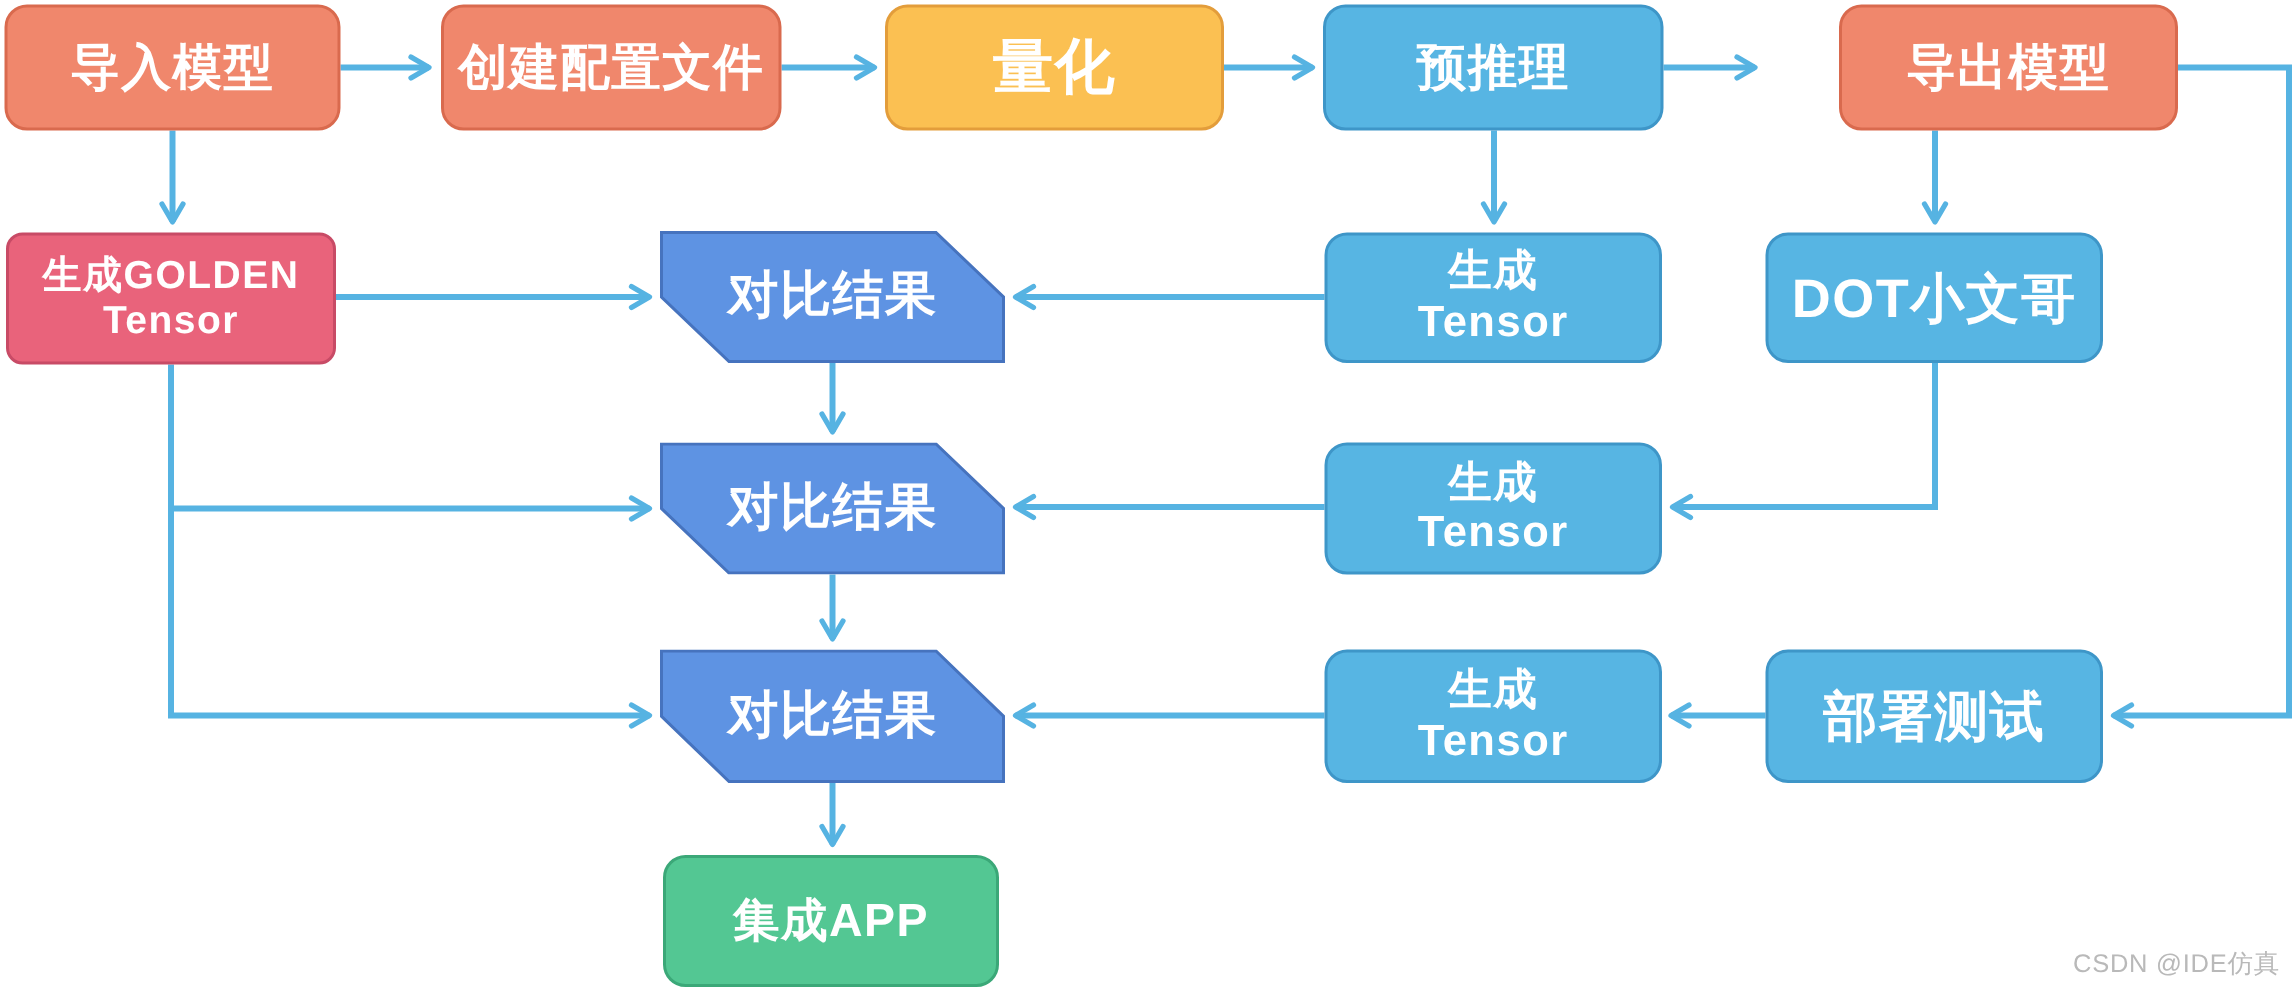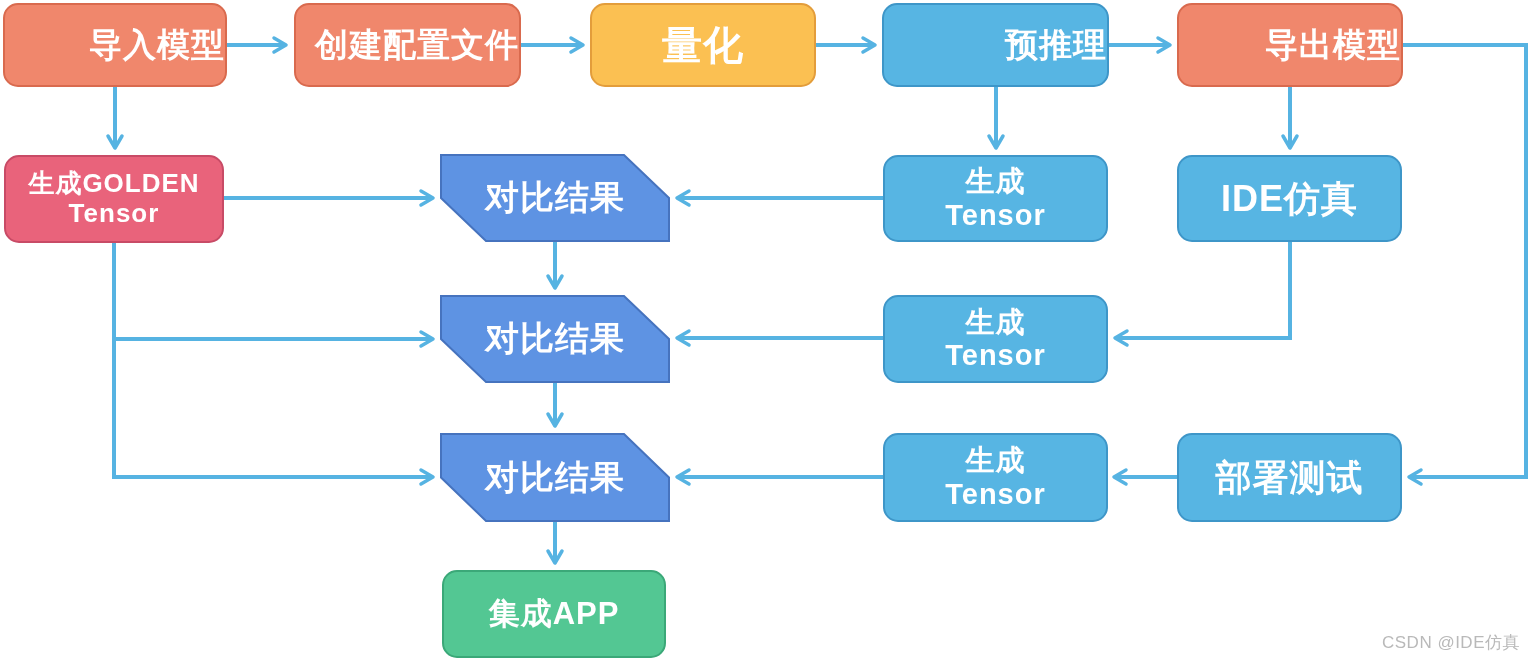--- a/index.html
+++ b/index.html
@@ -14,24 +14,24 @@
   html,body{margin:0;padding:0;}
   body{background:#ffffff;font-family:"Liberation Sans","DejaVu Sans",sans-serif;}
   .canvas{position:relative;width:1530px;height:660px;background:#fff;overflow:hidden;}
   .edges{position:absolute;left:0;top:0;width:1530px;height:660px;pointer-events:none;}
   .edge{stroke:var(--arrow);stroke-width:4;fill:none;}
   .edge-head{stroke:var(--arrow);fill:none;}
   .node{position:absolute;box-sizing:border-box;display:flex;flex-direction:column;
         align-items:center;justify-content:center;border-radius:15px;border:2px solid transparent;}
   .node .label{color:#fff;font-weight:bold;text-align:center;line-height:1.15;letter-spacing:1px;
         white-space:nowrap;}
-  .orange{background:var(--orange-fill);border-color:var(--orange-border);align-items:flex-end;}
+  .orange{background:var(--orange-fill);border-color:var(--orange-border);}
   .yellow{background:var(--yellow-fill);border-color:var(--yellow-border);}
   .blue{background:var(--blue-fill);border-color:var(--blue-border);}
-  .pink{background:var(--pink-fill);border-color:var(--pink-border);}
+  .pink{background:var(--pink-fill);border-color:var(--pink-border);border-radius:11px;}
   .green{background:var(--green-fill);border-color:var(--green-border);}
   .hex{background:transparent;border:none;border-radius:0;}
   .hex svg{position:absolute;left:0;top:0;width:100%;height:100%;}
   .hex .label{position:relative;z-index:1;font-family:Liberation Serif, serif;}
   .hexpoly{fill:var(--indigo-fill);stroke:var(--indigo-border);stroke-width:2;}
   .fs-row1{font-size:33px;}
   .fs-quant{font-size:40px;letter-spacing:2px;}
   .fs-hex{font-size:34px;}
   .fs-big{font-size:36px;}
   .fs-app{font-size:31px;}
@@ -74,43 +74,43 @@
 
   <div class="node orange" style="left:3px;top:3px;width:224px;height:84px;">
     <span class="label fs-row1">导入模型</span>
   </div>
   <div class="node orange" style="left:294px;top:3px;width:227px;height:84px;">
     <span class="label fs-row1">创建配置文件</span>
   </div>
   <div class="node yellow" style="left:590px;top:3px;width:226px;height:84px;">
     <span class="label fs-quant">量化</span>
   </div>
-  <div class="node blue" style="left:882px;top:3px;width:227px;height:84px;align-items:flex-end;">
+  <div class="node blue" style="left:882px;top:3px;width:227px;height:84px;">
     <span class="label fs-row1">预推理</span>
   </div>
-  <div class="node orange" style="left:1177px;top:3px;width:226px;height:84px;">
+  <div class="node orange" style="left:1226px;top:3px;width:226px;height:84px;">
     <span class="label fs-row1">导出模型</span>
   </div>
 
   <div class="node pink" style="left:4px;top:155px;width:220px;height:88px;">
     <span class="label fs-golden">生成GOLDEN</span>
     <span class="label fs-golden">Tensor</span>
   </div>
   <div class="node hex" style="left:440px;top:154px;width:230px;height:88px;">
     <svg viewBox="0 0 230 88" preserveAspectRatio="none">
       <polygon class="hexpoly" points="1,1 184,1 229,44 229,87 46,87 1,44"></polygon>
     </svg>
     <span class="label fs-hex">对比结果</span>
   </div>
   <div class="node blue" style="left:883px;top:155px;width:225px;height:87px;">
     <span class="label fs-gen">生成</span>
     <span class="label fs-gen">Tensor</span>
   </div>
   <div class="node blue" style="left:1177px;top:155px;width:225px;height:87px;">
-    <span class="label fs-big">IDE仿真</span>
+    <span class="label fs-big">DOT小文哥</span>
   </div>
 
   <div class="node hex" style="left:440px;top:295px;width:230px;height:88px;">
     <svg viewBox="0 0 230 88" preserveAspectRatio="none">
       <polygon class="hexpoly" points="1,1 184,1 229,44 229,87 46,87 1,44"></polygon>
     </svg>
     <span class="label fs-hex">对比结果</span>
   </div>
   <div class="node blue" style="left:883px;top:295px;width:225px;height:88px;">
     <span class="label fs-gen">生成</span>

